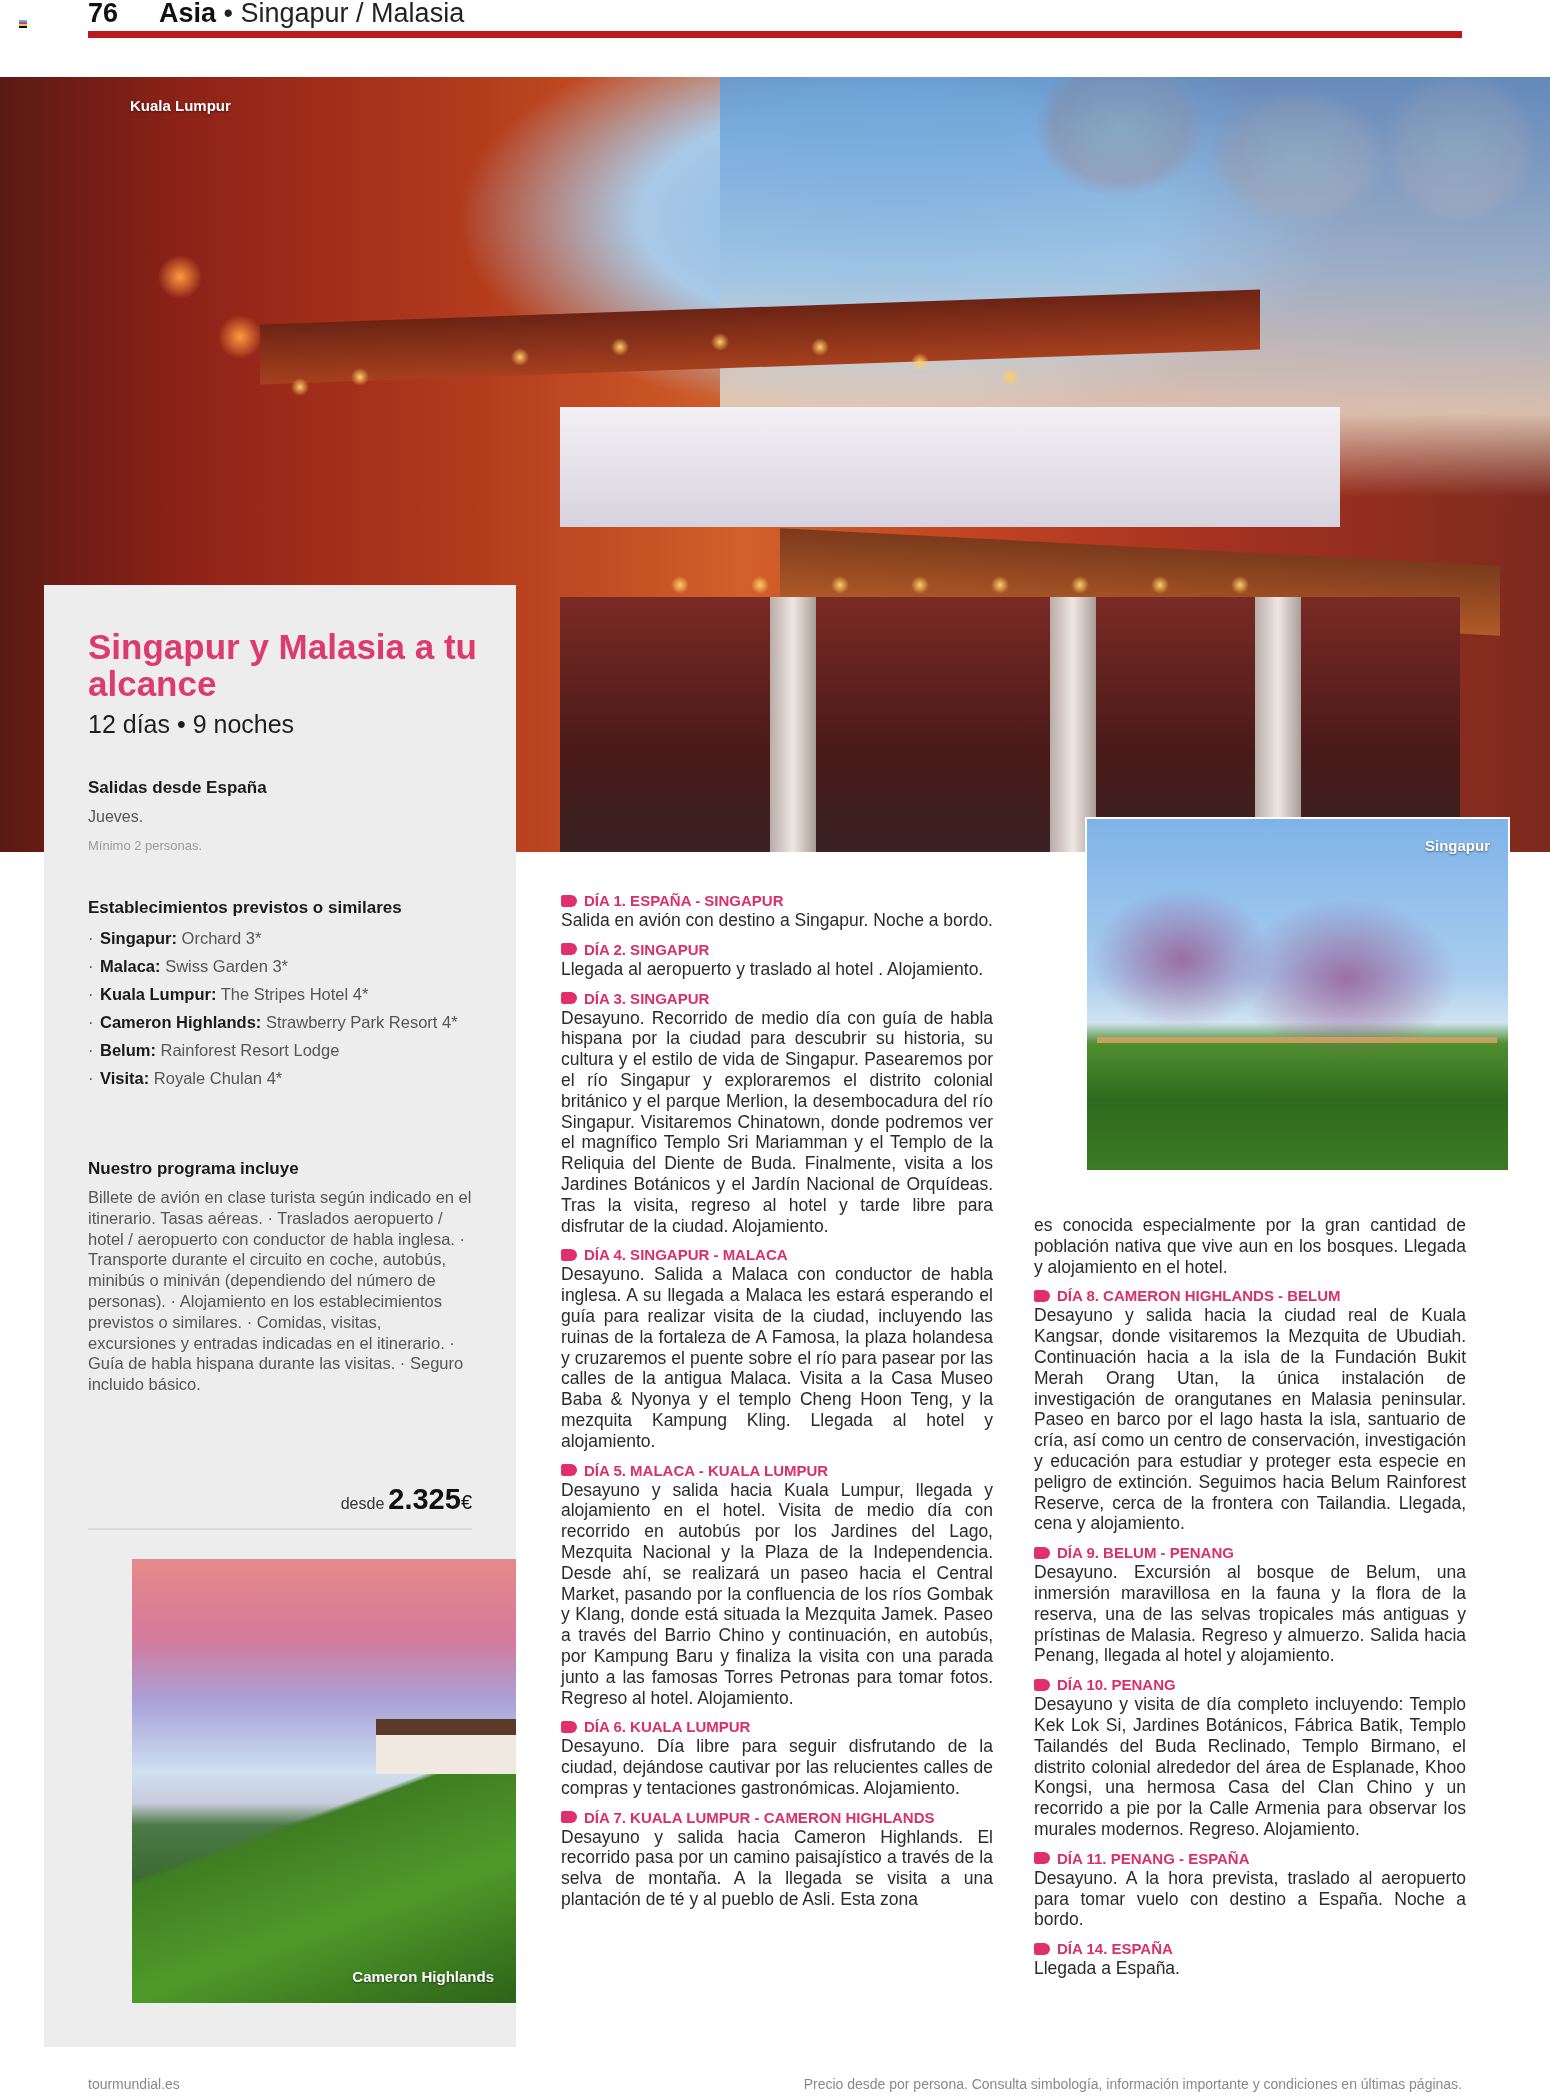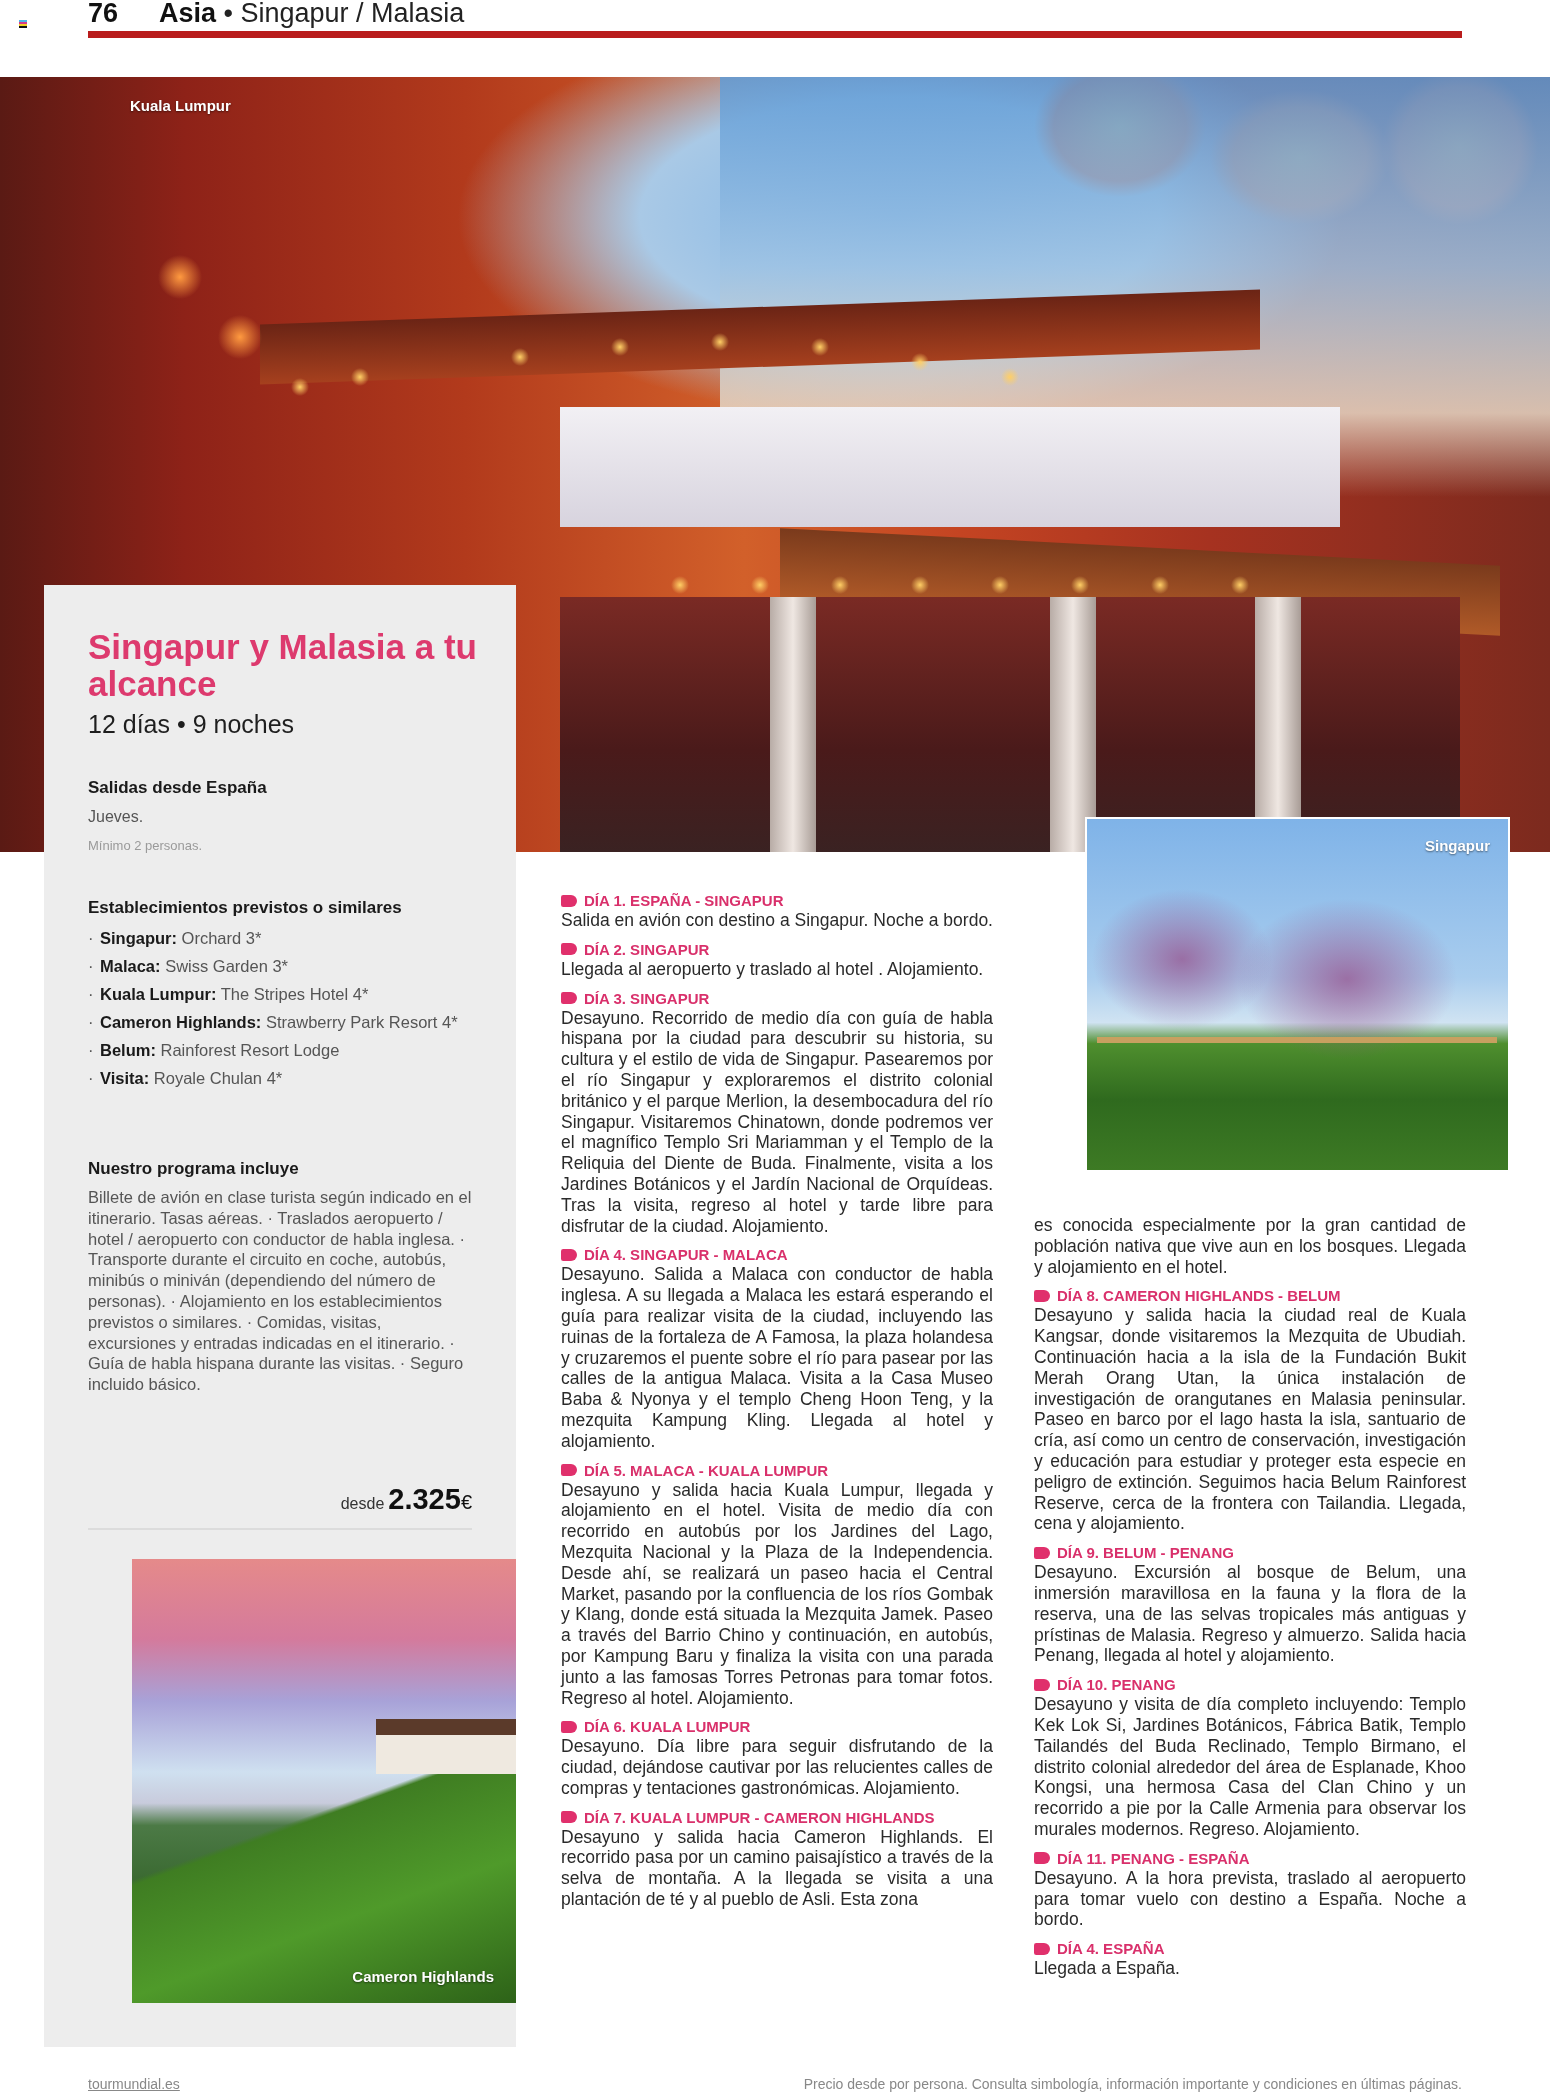--- a/index.html
+++ b/index.html
@@ -101,21 +101,21 @@
   .cont { font-size: 17.5px; line-height: 20.8px; color: #2a2a2a; text-align: justify; margin-bottom: 9px; }
 
   .singapore { position: absolute; left: 1085px; top: 817px; width: 425px; height: 355px; overflow: hidden;
     border: 2px solid #fff; box-sizing: border-box;
     background:
       radial-gradient(ellipse 90px 70px at 95px 140px, rgba(150,80,140,.75), rgba(150,80,140,0) 100%),
       radial-gradient(ellipse 110px 80px at 260px 160px, rgba(150,80,140,.75), rgba(150,80,140,0) 100%),
       linear-gradient(180deg, #7fb3e8 0%, #a9cdee 45%, #d0e3f2 58%, #4f8f2e 64%, #2f6a1e 80%, #3d7a24 100%); }
   .singapore .walk { position: absolute; left: 10px; top: 218px; width: 400px; height: 6px; background: #c8a060; }
 
-  .footer-left { position: absolute; left: 88px; top: 2076px; font-size: 14px; color: #888; text-decoration: underline; }
+  .footer-left { position: absolute; left: 88px; top: 2076px; font-size: 14px; color: #888; }
   .footer-right { position: absolute; right: 88px; top: 2076px; font-size: 14px; color: #888; white-space: nowrap; }
 </style>
 </head>
 <body>
 
 <div class="reg-mark">
   <span style="background:#4fb6e8"></span>
     <span style="background:#d63b8a"></span>
     <span style="background:#f2d024"></span>
     <span style="background:#111"></span>
@@ -259,20 +259,20 @@
   <div class="day">
     <div class="day-h">
         <span class="day-marker"></span>
         <span>DÍA 11. PENANG - ESPAÑA</span>
       </div>
     <div class="day-t">Desayuno. A la hora prevista, traslado al aeropuerto para tomar vuelo con destino a España. Noche a bordo.</div>
   </div>
   <div class="day">
     <div class="day-h">
         <span class="day-marker"></span>
-        <span>DÍA 4. ESPAÑA</span>
+        <span>DÍA 14. ESPAÑA</span>
       </div>
     <div class="day-t">Llegada a España.</div>
   </div>
 </div>
 
 <div class="footer-left">tourmundial.es</div>
 <div class="footer-right">Precio desde por persona. Consulta simbología, información importante y condiciones en últimas páginas.</div>
 
 </body></html>

